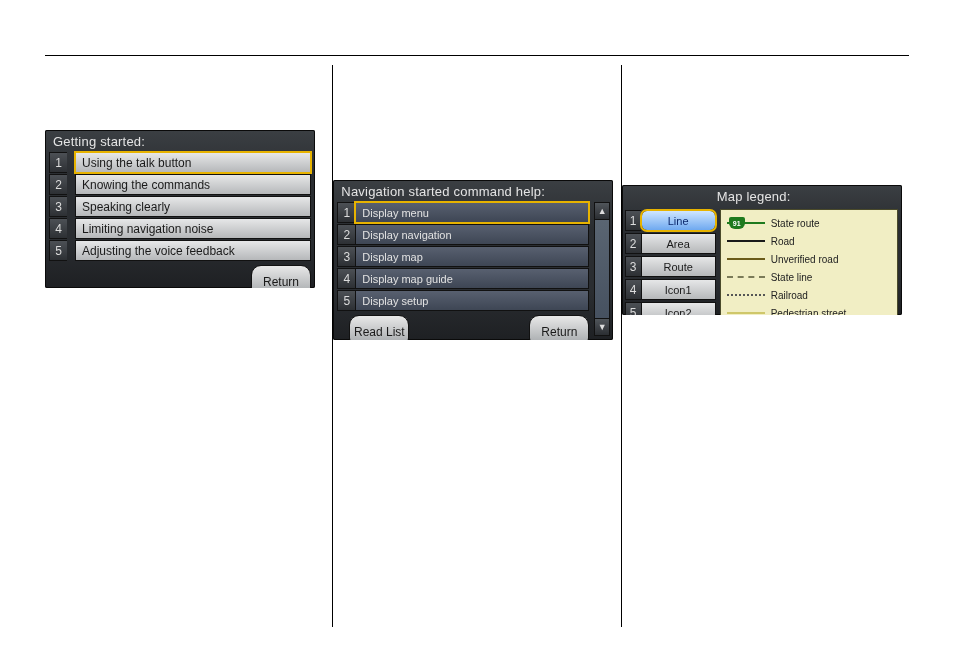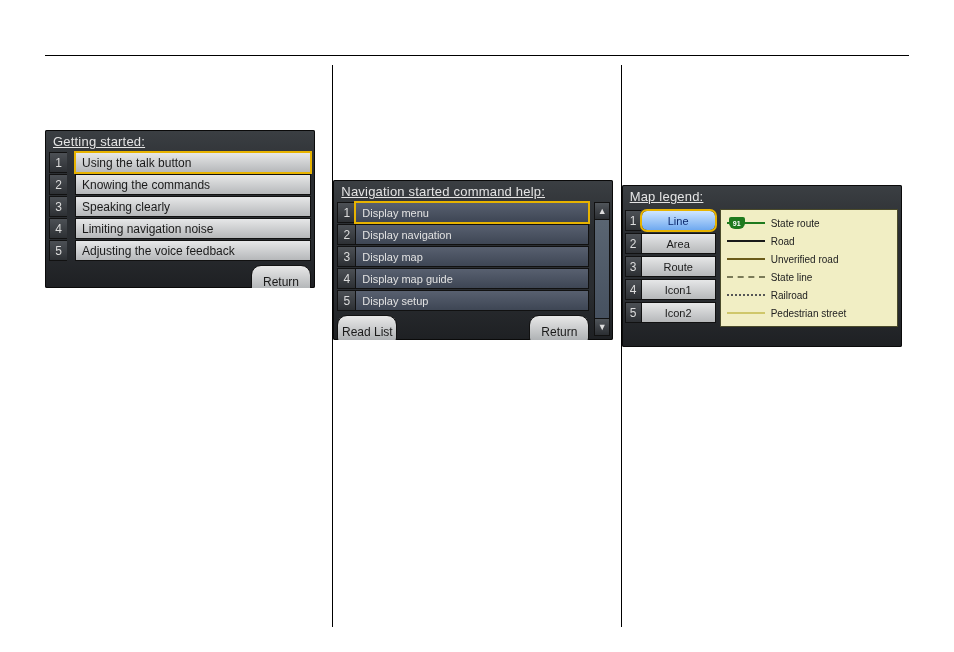--- a/index.html
+++ b/index.html
@@ -41,21 +41,20 @@
     border-radius: 2px;
     background: linear-gradient(#3b3f43, #2a2d31 30%, #2a2d31 70%, #1e2023);
     box-shadow: inset 0 0 0 1px #0a0a0a;
     overflow: hidden;
   }
   .panel-title {
     color: #e4e4e4;
     font-size: 13px;
     padding: 4px 24px 2px 8px;
     letter-spacing: .2px;
-    text-decoration: underline;
   }
   .rowlist { }
   .row {
     display: flex;
     align-items: stretch;
     height: 21px;
     margin: 1px 4px;
   }
   .row-num {
     width: 18px;
@@ -87,20 +86,21 @@
     min-width: 60px;
     height: 33px;
     display: flex;
     align-items: center;
     justify-content: center;
     font-size: 12px;
     color: #1a1a1a;
     background: linear-gradient(#e8e8e8,#9fa3a6);
     border: 1px solid #111;
     border-radius: 10px;
+    margin-left: 12px;
   }
 
   
   #panelA { left: 0; top: 65px; height: 158px; }
   #panelA .row-btn {
     color: #1a1a1a;
     background: linear-gradient(#e6e7e8,#b6b8ba);
     margin-left: 8px;
   }
   #panelA .row.selected .row-btn {
@@ -142,21 +142,21 @@
   }
   .scroll-track {
     flex: 1;
     background: linear-gradient(#5a6572,#465160);
     border-left: 1px solid #111;
     border-right: 1px solid #111;
     position: relative;
   }
 
   
-  #panelC { left: 0; top: 120px; height: 162px; width: 280px; }
+  #panelC { left: 0; top: 120px; height: 130px; width: 280px; text-align: center; }
   #panelC .body { display: flex; }
   #panelC .left {
     width: 96px;
     padding: 2px 2px 2px 3px;
   }
   #panelC .left .row { margin: 2px 0; height: 21px; }
   #panelC .left .row-num { width: 16px; }
   #panelC .left .row-btn {
     justify-content: center;
     padding: 0;

